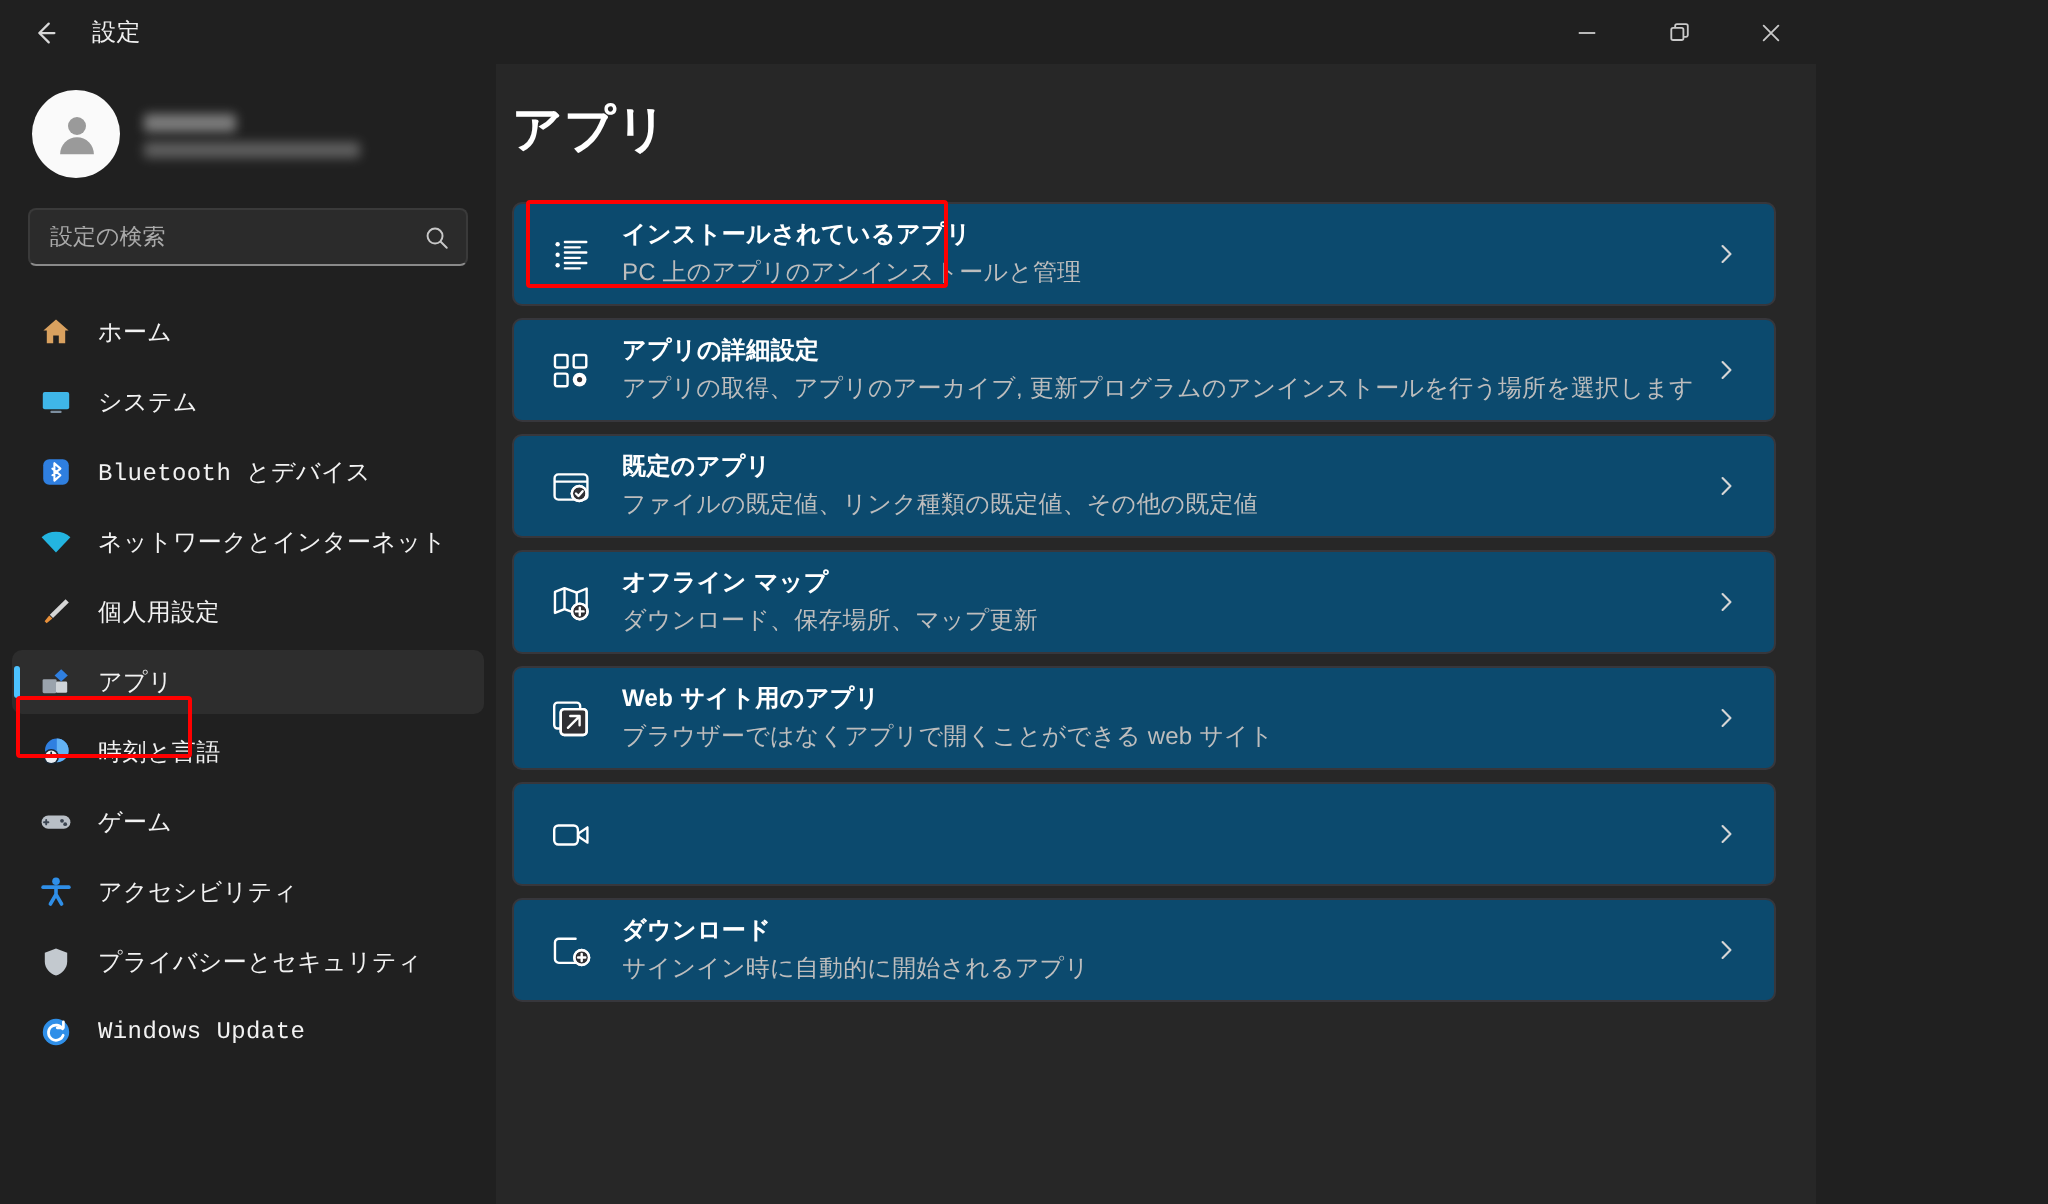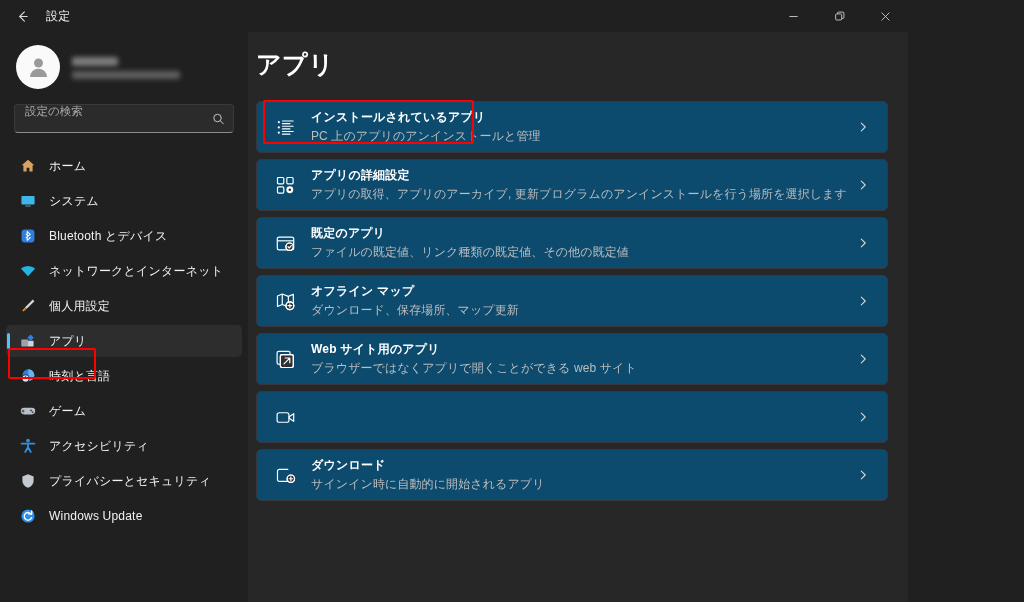--- a/index.html
+++ b/index.html
@@ -110,21 +110,21 @@
 
   .search-wrap { padding: 6px 14px 10px 14px; }
   .search-box {
     position: relative;
     height: 29px;
     background: #2b2b2b;
     border: 1px solid #3a3a3a;
     border-bottom: 1px solid #8a8a8a;
     border-radius: 4px;
     display: flex;
-    align-items: flex-start;
+    align-items: center;
     padding: 0 28px 0 10px;
   }
   .search-box input {
     width: 100%;
     background: transparent;
     border: none;
     outline: none;
     color: #e6e6e6;
     font-size: 11.5px;
     font-family: inherit;
@@ -142,20 +142,21 @@
   .nav-item {
     position: relative;
     display: flex;
     align-items: center;
     gap: 13px;
     height: 32px;
     margin: 3px 0;
     padding: 0 10px 0 13px;
     border-radius: 5px;
     cursor: pointer;
+    font-family: Liberation Mono, monospace;
   }
   .nav-item.selected {
     background: #2d2d2d;
   }
   .nav-item.selected::before {
     content: "";
     position: absolute;
     left: 1px; top: 50%;
     transform: translateY(-50%);
     width: 3px; height: 16px;

